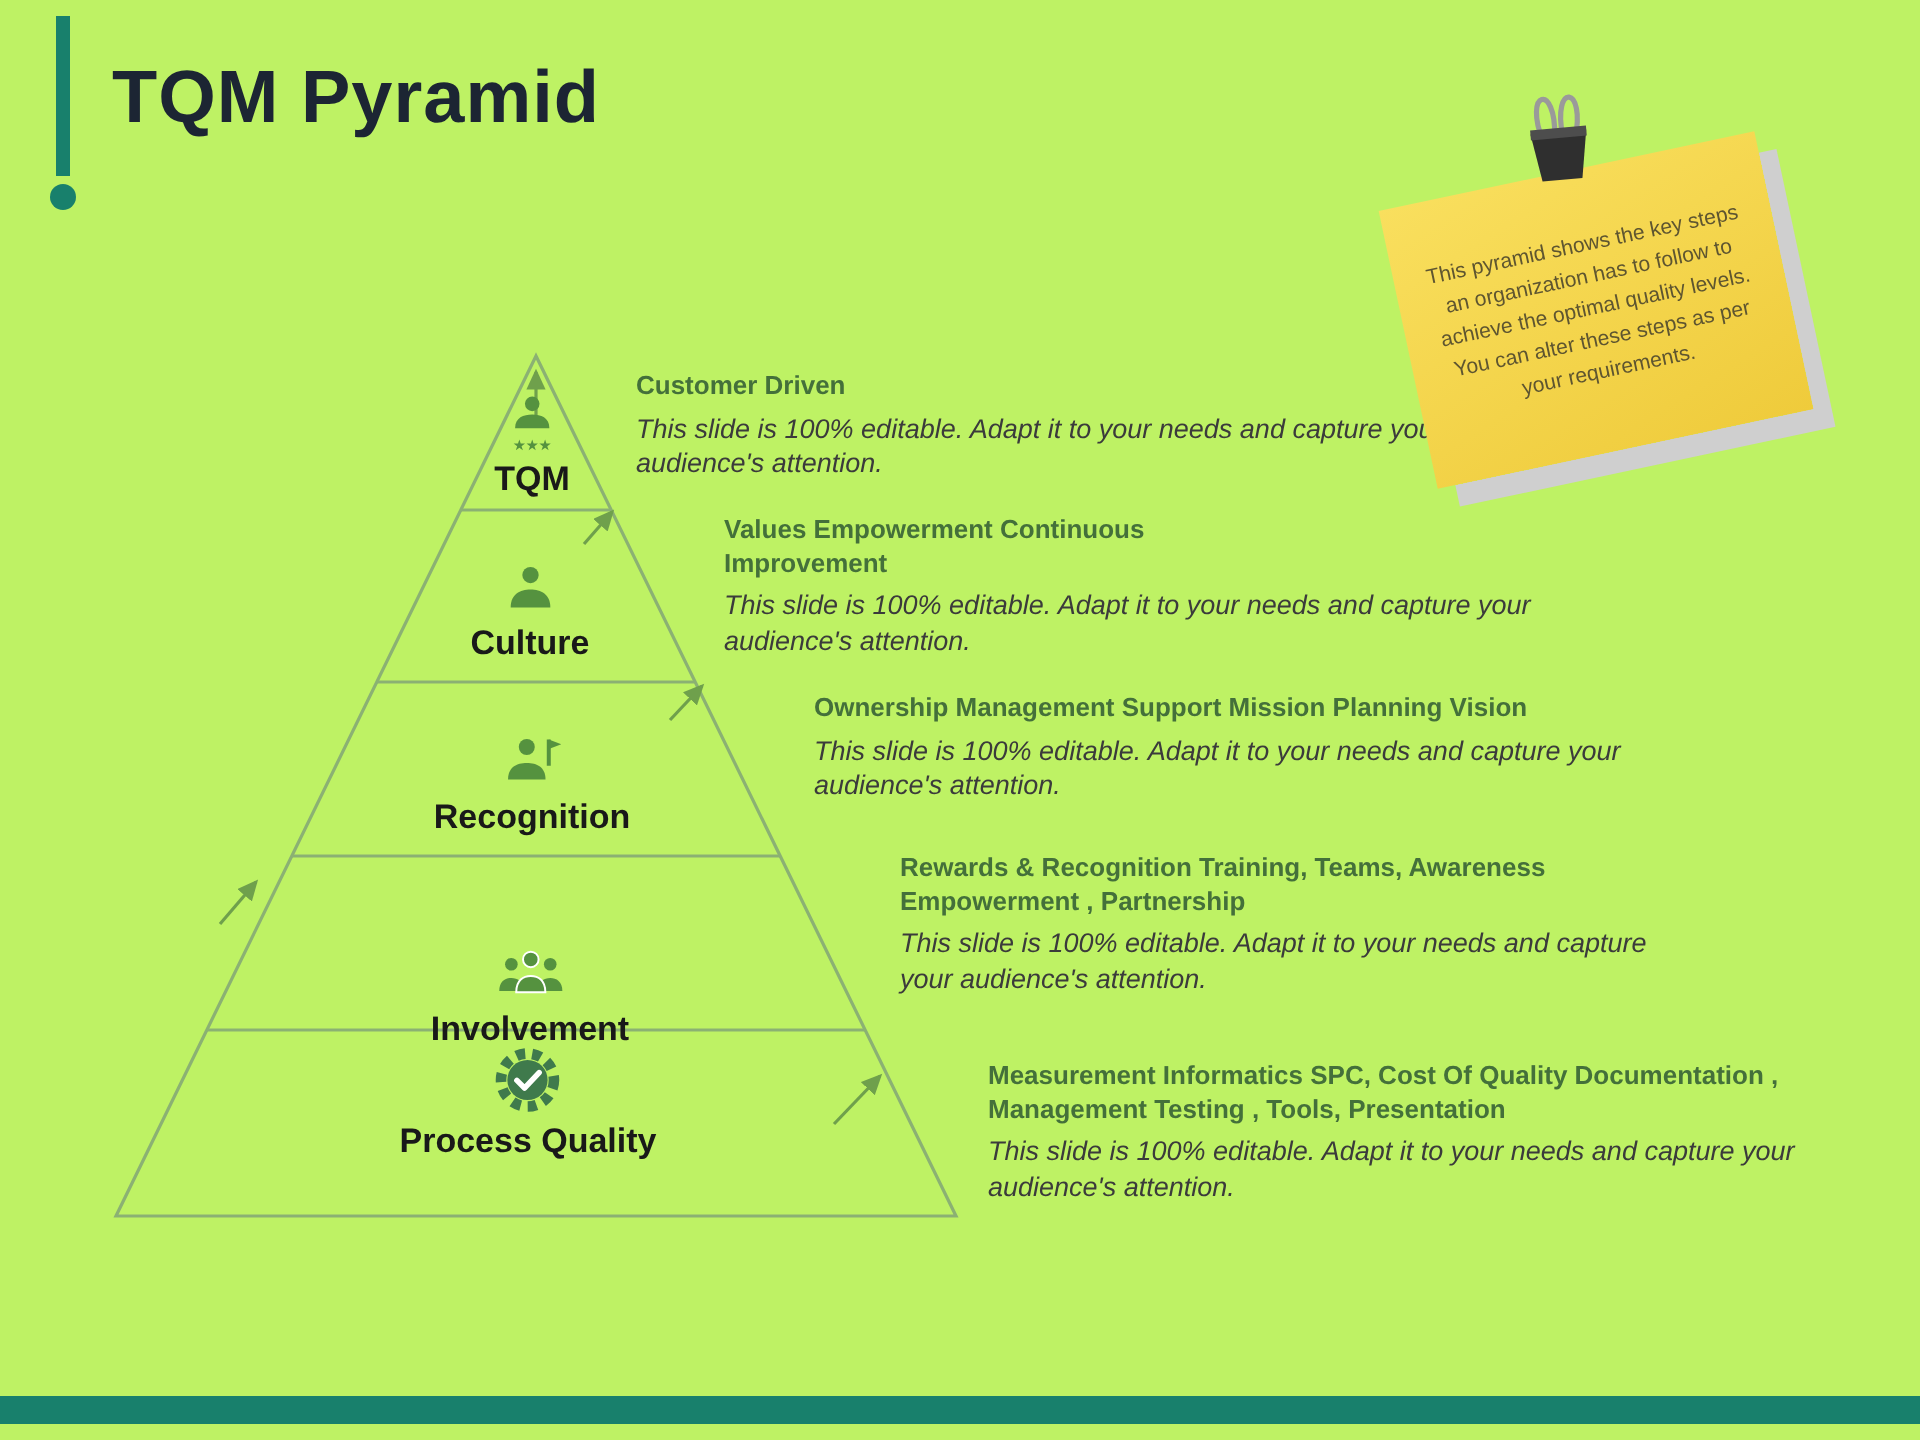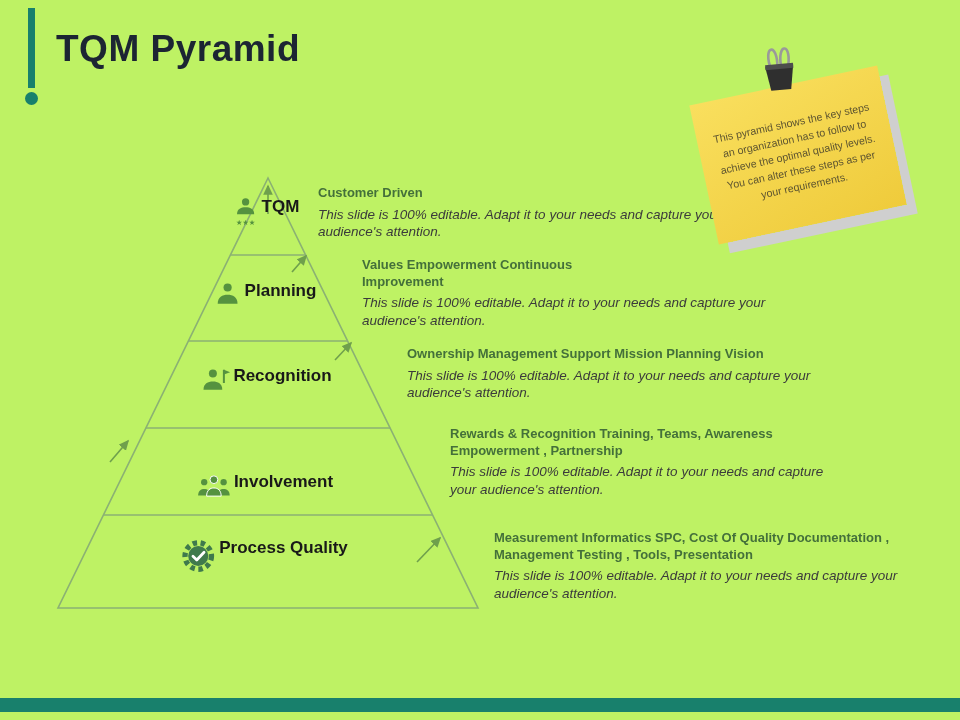--- a/index.html
+++ b/index.html
@@ -10,21 +10,21 @@
   .accent-v{position:absolute;left:28px;top:8px;width:7px;height:80px;background:#18806C;}
   .accent-dot{position:absolute;left:25px;top:92px;width:13px;height:13px;border-radius:50%;background:#18806C;}
   .title{position:absolute;left:56px;top:28px;font-size:37px;font-weight:bold;color:#1C2533;letter-spacing:.5px;}
 
   
   .diagram-svg{position:absolute;left:0;top:0;pointer-events:none;}
   .pyr{fill:none;stroke:#8BB173;stroke-width:1.6px;}
   .arrow{stroke:#6FA04C;stroke-width:1.6px;}
 
   
-  .tier{position:absolute;transform:translateX(-50%);display:flex;flex-direction:row;align-items:flex-start;gap:3px;z-index:2;}
+  .tier{position:absolute;transform:translateX(-50%);display:flex;flex-direction:column;align-items:center;gap:3px;z-index:2;}
   .tier-label{font-weight:bold;font-size:17px;color:#191919;white-space:nowrap;}
 
   
   .desc{position:absolute;z-index:1;}
   .desc-h{margin:0;font-size:13px;font-weight:bold;color:#44703A;line-height:1.28;}
   .desc-b{margin:4px 0 0;font-size:13.5px;font-style:italic;color:#3B3B3B;line-height:1.32;}
   .d1{left:318px;top:185px;} .d1 .desc-h{width:300px;} .d1 .desc-b{width:432px;}
   .d2{left:362px;top:257px;} .d2 .desc-h{width:270px;} .d2 .desc-b{width:468px;}
   .d3{left:407px;top:346px;} .d3 .desc-h{width:400px;} .d3 .desc-b{width:462px;}
   .d4{left:450px;top:426px;} .d4 .desc-h{width:415px;} .d4 .desc-b{width:392px;}
@@ -78,21 +78,21 @@
       <polygon fill="#55923F" transform="translate(18,24)" points="0,-2.8 0.63,-0.87 2.66,-0.87 1.02,0.33 1.65,2.27 0,1.07 -1.65,2.27 -1.02,0.33 -2.66,-0.87 -0.63,-0.87"></polygon>
     </svg>
     <div class="tier-label">TQM</div>
   </div>
 
   <div class="tier" style="left:265px;top:281px;">
     <svg width="28" height="28" viewBox="0 0 24 24">
       <circle cx="12" cy="5.6" r="3.5" fill="#55923F"></circle>
       <path d="M3.5,19.5 C3.5,13.8 7.5,11.8 12,11.8 C16.5,11.8 20.5,13.8 20.5,19.5 Z" fill="#55923F"></path>
     </svg>
-    <div class="tier-label">Planning</div>
+    <div class="tier-label">Culture</div>
   </div>
 
   <div class="tier" style="left:266px;top:366px;">
     <svg width="30" height="30" viewBox="0 0 24 24">
       <circle cx="10" cy="6" r="3.2" fill="#55923F"></circle>
       <path d="M2.5,19 C2.5,14 6,12.4 10,12.4 C14,12.4 17.5,14 17.5,19 Z" fill="#55923F"></path>
       <line x1="18.8" y1="3" x2="18.8" y2="13.5" stroke="#55923F" stroke-width="1.6"></line>
       <polygon points="18.8,3 23.8,4.9 18.8,6.8" fill="#55923F"></polygon>
     </svg>
     <div class="tier-label">Recognition</div>
@@ -103,21 +103,21 @@
       <circle cx="6" cy="8" r="2.6" fill="#55923F"></circle>
       <path d="M1,19 C1,15 3.5,13.6 6,13.6 C8.5,13.6 11,15 11,19 Z" fill="#55923F"></path>
       <circle cx="22" cy="8" r="2.6" fill="#55923F"></circle>
       <path d="M17,19 C17,15 19.5,13.6 22,13.6 C24.5,13.6 27,15 27,19 Z" fill="#55923F"></path>
       <circle cx="14" cy="6" r="3.2" fill="#55923F" stroke="#ffffff" stroke-width="0.8"></circle>
       <path d="M8,19.5 C8,14.5 11,12.8 14,12.8 C17,12.8 20,14.5 20,19.5 Z" fill="#55923F" stroke="#ffffff" stroke-width="0.8"></path>
     </svg>
     <div class="tier-label">Involvement</div>
   </div>
 
-  <div class="tier" style="left:264px;top:538px;">
+  <div class="tier" style="left:264px;top:522px;">
     <svg width="36" height="36" viewBox="0 0 34 34">
       <circle cx="17" cy="17" r="12.5" fill="none" stroke="#3F7A4C" stroke-width="5" stroke-dasharray="4.2,3.4"></circle>
       <circle cx="17" cy="17" r="9.5" fill="#3F7A4C"></circle>
       <path d="M12,17.2 L15.6,20.8 L22.5,13.5" stroke="#ffffff" stroke-width="2.6" fill="none" stroke-linecap="round" stroke-linejoin="round"></path>
     </svg>
     <div class="tier-label">Process Quality</div>
   </div>
 
   <div class="desc d1">
     <h3 class="desc-h">Customer Driven</h3>

